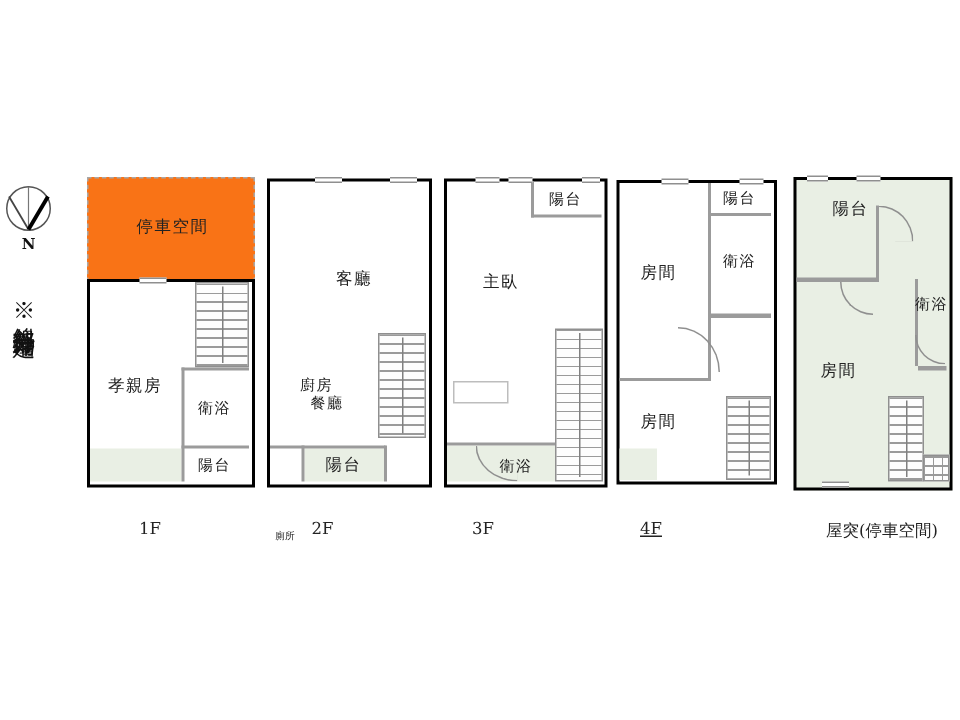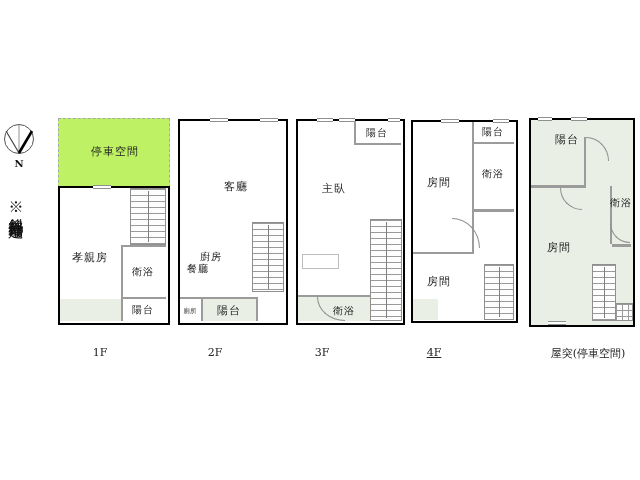--- a/index.html
+++ b/index.html
@@ -7,21 +7,21 @@
     position:relative; width:640px; height:480px; background:#ffffff;
     font-family:"DejaVu Serif", serif; overflow:hidden;
   }
   
   .plan {
     position:absolute; background:#ffffff;
     border:2px solid #000000; box-sizing:border-box; z-index:2;
   }
   .plan.greenfill { background:#e9efe4; }
   .parking {
-    position:absolute; background:#bef264;
+    position:absolute; background:#f97316;
     border:1px dashed #a8a8a8; box-sizing:border-box; z-index:2;
   }
   
   .wall  { position:absolute; background:#9b9b9b; z-index:4; }
   .green { position:absolute; background:#e9efe4; z-index:1; }
   .furn  { position:absolute; border:1px solid #bdbdbd; background:#fff; z-index:3; }
   .stairs {
     position:absolute; box-sizing:border-box; z-index:5;
     border:1px solid #8f8f8f; background-color:#fdfdfd;
     background-image:repeating-linear-gradient(to bottom,#9a9a9a 0 1px,transparent 1px 6px);
@@ -42,21 +42,21 @@
   }
   .arc { position:absolute; box-sizing:border-box; z-index:6; }
   .arc-bl { border-left:1px solid #8f8f8f; border-bottom:1px solid #8f8f8f; border-radius:0 0 0 100%; }
   .arc-tr { border-right:1px solid #8f8f8f; border-top:1px solid #8f8f8f; border-radius:0 100% 0 0; }
   
   .lbl {
     position:absolute; transform:translate(-50%,-50%);
     font-size:11px; color:#222; white-space:nowrap; z-index:10; letter-spacing:1px;
   }
   .lbl.small  { font-size:10px; }
-  .lbl.tiny   { font-size:6.5px; letter-spacing:0; }
+  .lbl.tiny   { font-size:6.5px; letter-spacing:0;margin-top:47px; }
   .floor-label {
     position:absolute; top:346px; transform:translateX(-50%);
     font-size:11px; color:#222; white-space:nowrap; z-index:10;
   }
   
   .side-note {
     position:absolute; left:6px; top:190px; z-index:10;
     writing-mode:vertical-rl; text-orientation:upright;
     font-size:15px; color:#111; letter-spacing:1px;
   }
@@ -101,21 +101,21 @@
     <div class="lbl" style="left:30px;top:69px;">孝親房</div>
     <div class="lbl small" style="left:83px;top:84px;">衛浴</div>
     <div class="lbl small" style="left:83px;top:122px;">陽台</div>
   </div>
 
   <div class="plan" style="left:178px;top:119px;width:110px;height:206px;">
     <div class="win" style="left:30px;top:-3px;width:18px;"></div>
     <div class="win" style="left:80px;top:-3px;width:18px;"></div>
     <div class="lbl" style="left:56px;top:65px;">客廳</div>
     <div class="lbl small" style="left:31px;top:136px;">廚房</div>
-    <div class="lbl small" style="left:18px;top:148px;">餐廳</div>
+    <div class="lbl small" style="left:38px;top:148px;">餐廳</div>
     <div class="stairs" style="left:72px;top:101px;width:32px;height:70px;"></div>
     <div class="wall" style="left:0px;top:176px;width:77px;height:2px;"></div>
     <div class="wall" style="left:21px;top:176px;width:2px;height:24px;"></div>
     <div class="wall" style="left:76px;top:176px;width:2px;height:24px;"></div>
     <div class="green" style="left:23px;top:178px;width:53px;height:22px;"></div>
     <div class="lbl tiny" style="left:10px;top:190px;">廁所</div>
     <div class="lbl" style="left:49px;top:189px;">陽台</div>
   </div>
 
   <div class="plan" style="left:296px;top:119px;width:109px;height:206px;">

